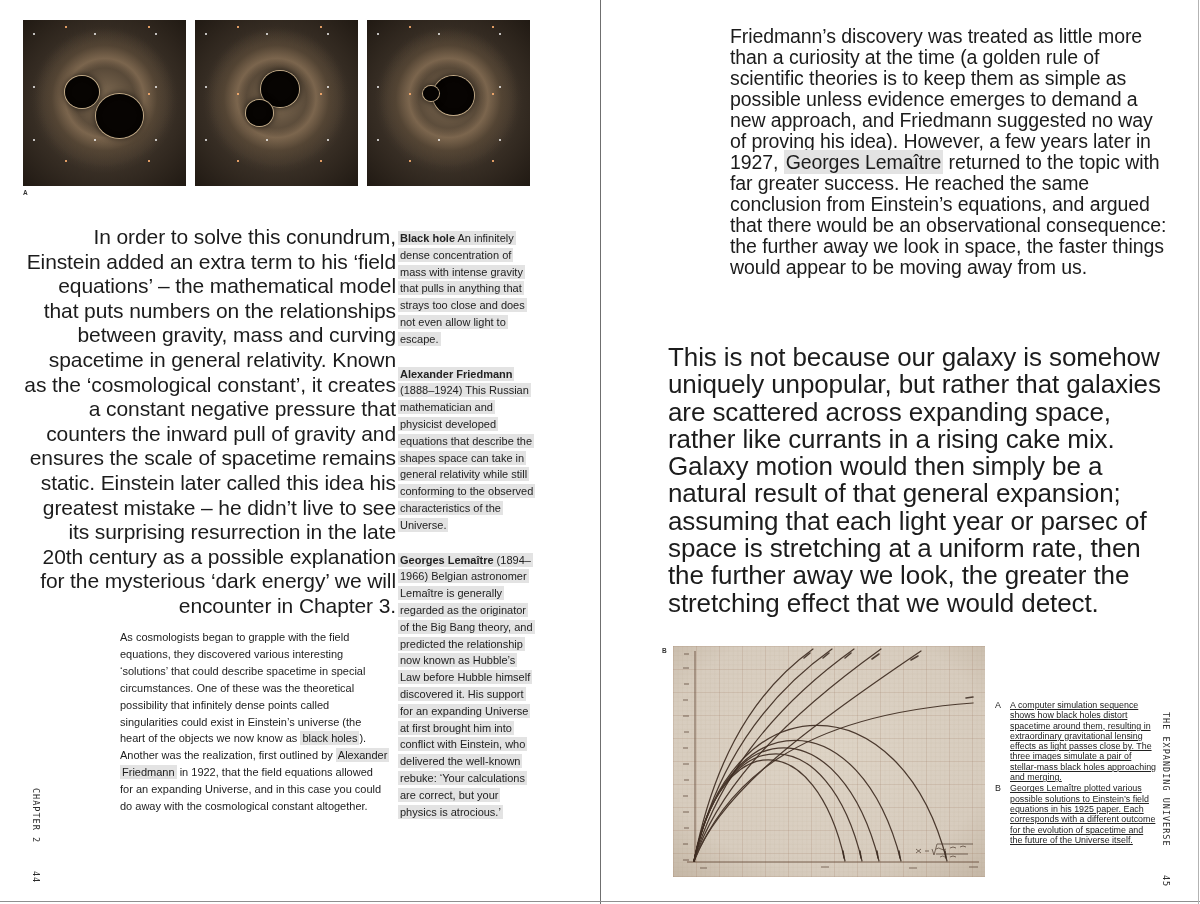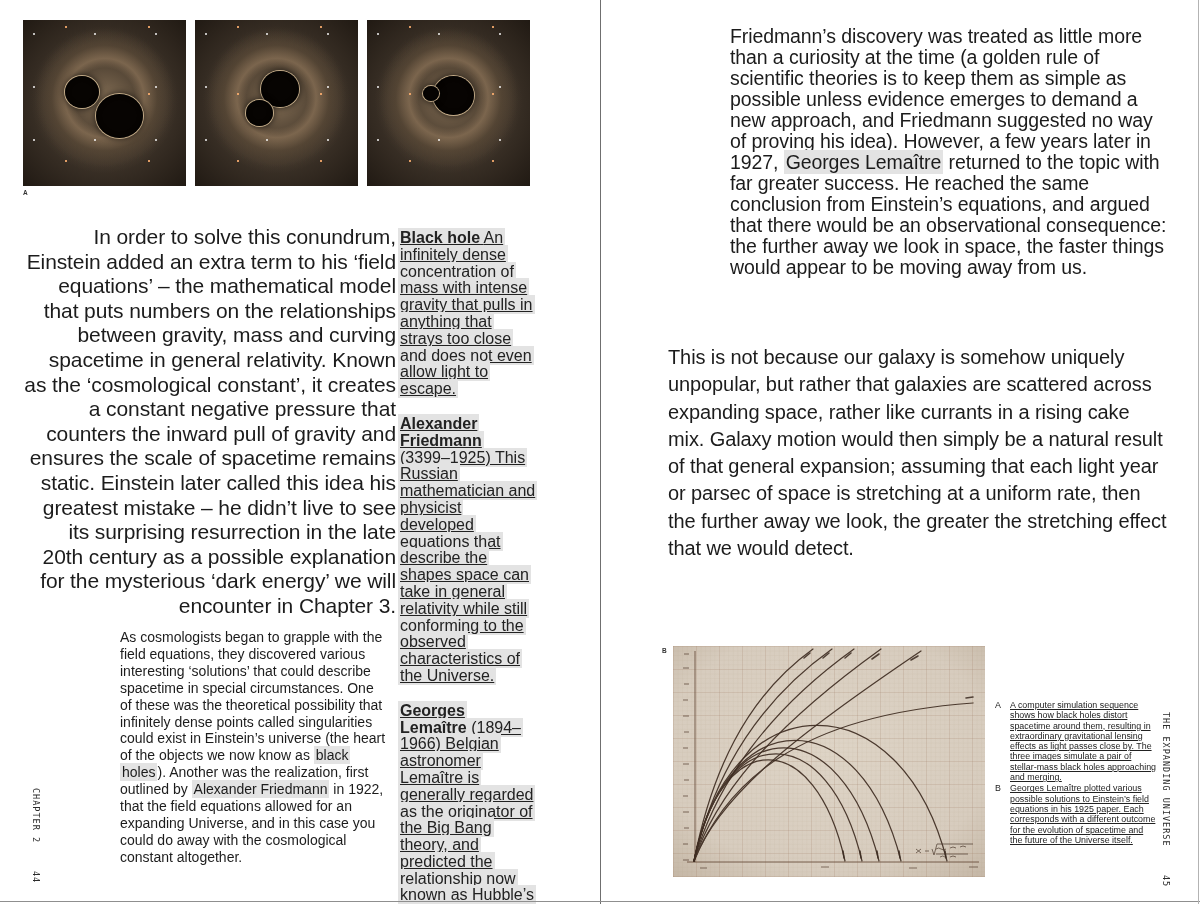--- a/index.html
+++ b/index.html
@@ -40,32 +40,32 @@
   .p3 .h2{width:16px;height:15px;left:56px;top:66px;}
 
   .fig-label{position:absolute; font-size:6.5px; font-weight:bold; color:#333; letter-spacing:.5px;}
   .fig-label-a{left:23px; top:189px;}
   .fig-label-b{left:662px; top:647px;}
 
   
   .body-main{position:absolute; left:24px; top:225px; width:372px; margin:0;
     font-size:21px; line-height:24.6px; letter-spacing:-0.1px;text-align:right;}
   .body-indent{position:absolute; left:120px; top:629px; width:268px; margin:0;
-    font-size:14px; line-height:16.9px;}
+    font-size:11px; line-height:16.9px;}
   .hl{background:#e3e3e3; padding:1px 2px; -webkit-box-decoration-break:clone; box-decoration-break:clone;}
 
   .glossary{position:absolute; left:398px; top:230px; width:138px;}
-  .gloss{margin:0 0 18px 0; font-size:16px; line-height:16.8px; color:#222;text-decoration:underline;}
+  .gloss{margin:0 0 18px 0; font-size:11px; line-height:16.8px; color:#222;}
   .gloss .term{font-weight:bold;}
 
   
   .para-top{position:absolute; left:730px; top:26px; width:438px; margin:0;
     font-size:19.5px; line-height:21px; letter-spacing:-0.1px;}
   .para-large{position:absolute; left:668px; top:344px; width:502px; margin:0;
-    font-size:20px; line-height:27.3px; letter-spacing:-0.1px;}
+    font-size:26px; line-height:27.3px; letter-spacing:-0.1px;}
 
   
   .lemaitre{position:absolute; left:673px; top:646px; width:312px; height:231px; margin:0;
     box-shadow:inset 0 0 18px rgba(96,74,56,.35);}
   .lemaitre svg{display:block;}
 
   
   .captions{position:absolute; left:995px; top:700px; width:162px;}
   .cap{display:flex; gap:6px; margin:0 0 1px 0; font-size:8.9px; line-height:10.3px; color:#222;}
   .cap-label{flex:none; width:9px;}
@@ -105,21 +105,21 @@
 
     <p class="body-indent"><span>As cosmologists began to grapple with the field equations, they discovered various interesting ‘solutions’ that could describe spacetime in special circumstances. One of these was the theoretical possibility that infinitely dense points called singularities could exist in Einstein’s universe (the heart of the objects we now know as</span>
       <span class="hl">black holes</span><span>). Another was the realization, first outlined by</span>
       <span class="hl">Alexander Friedmann</span>
       <span>in 1922, that the field equations allowed for an expanding Universe, and in this case you could do away with the cosmological constant altogether.</span></p>
 
     <div class="glossary">
       <p class="gloss"><span class="hl"><b class="term">Black hole</b>
         <span>An infinitely dense concentration of mass with intense gravity that pulls in anything that strays too close and does not even allow light to escape.</span></span></p>
       <p class="gloss"><span class="hl"><b class="term">Alexander Friedmann</b>
-        <span>(3399–1925) This Russian mathematician and physicist developed equations that describe the shapes space can take in general relativity while still conforming to the observed characteristics of the Universe.</span></span></p>
+        <span>(1888–1924) This Russian mathematician and physicist developed equations that describe the shapes space can take in general relativity while still conforming to the observed characteristics of the Universe.</span></span></p>
       <p class="gloss"><span class="hl"><b class="term">Georges Lemaître</b>
         <span>(1894–1966) Belgian astronomer Lemaître is generally regarded as the originator of the Big Bang theory, and predicted the relationship now known as Hubble’s Law before Hubble himself discovered it. His support for an expanding Universe at first brought him into conflict with Einstein, who delivered the well-known rebuke: ‘Your calculations are correct, but your physics is atrocious.’</span></span></p>
     </div>
 
     <div class="margin-rot margin-left">
       <span>CHAPTER 2</span>
       <span class="pagenum">44</span>
     </div>
   </div>
 

